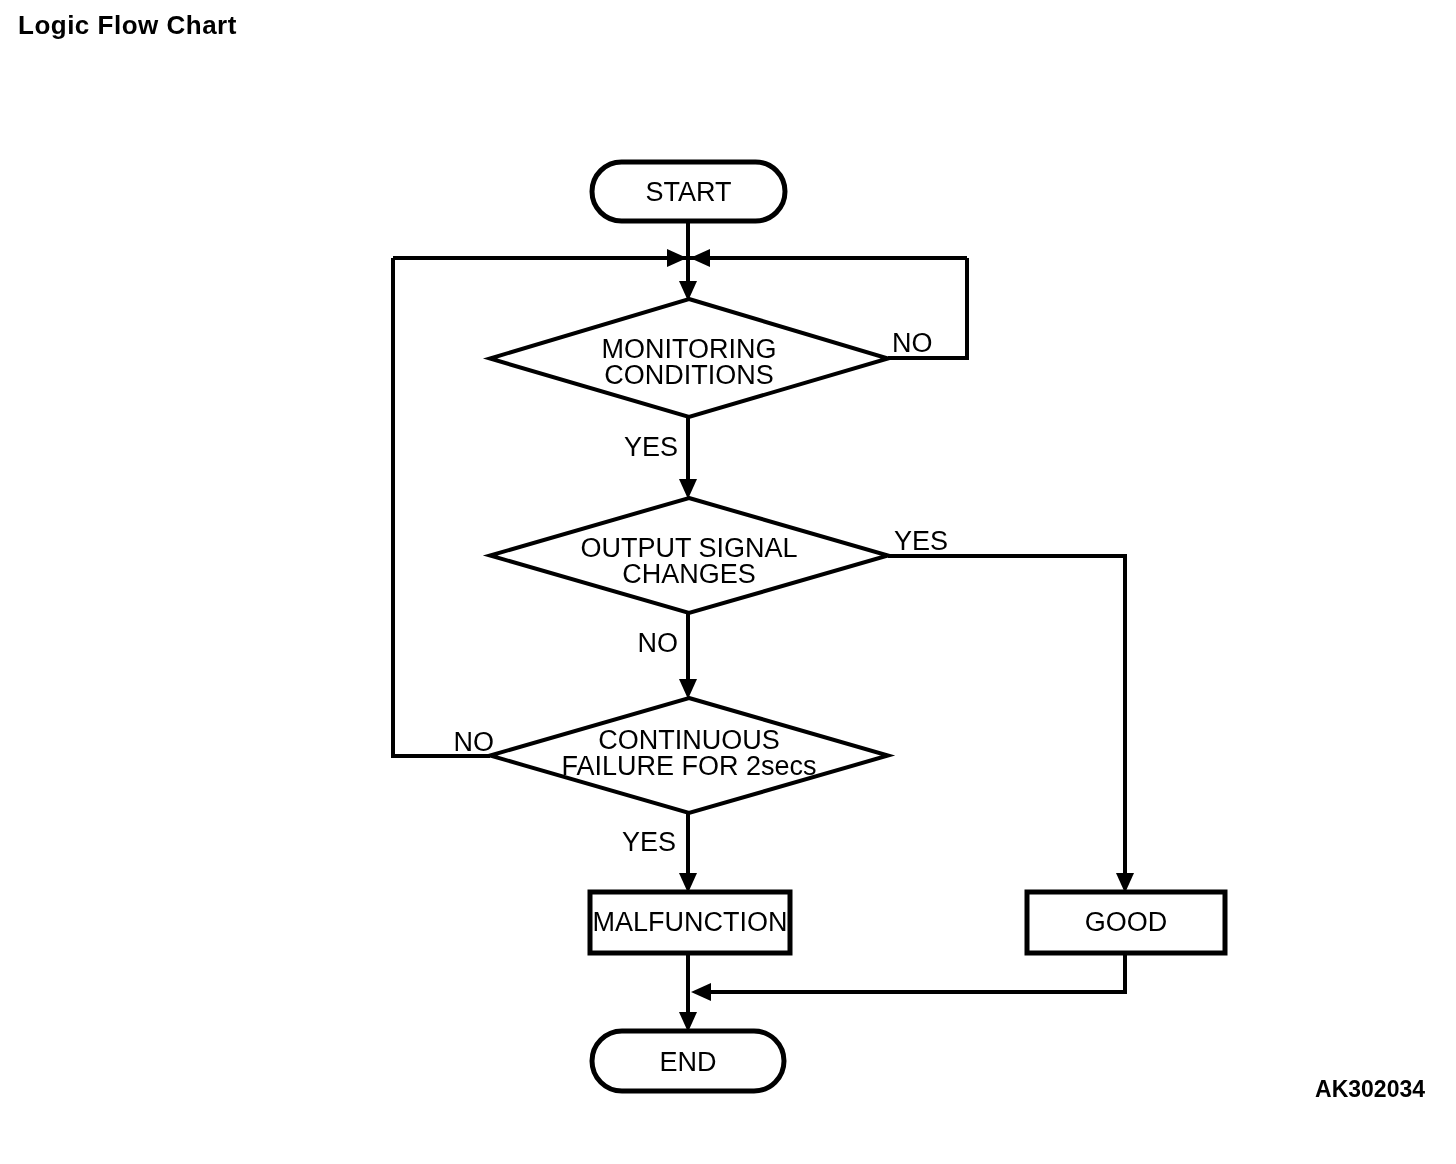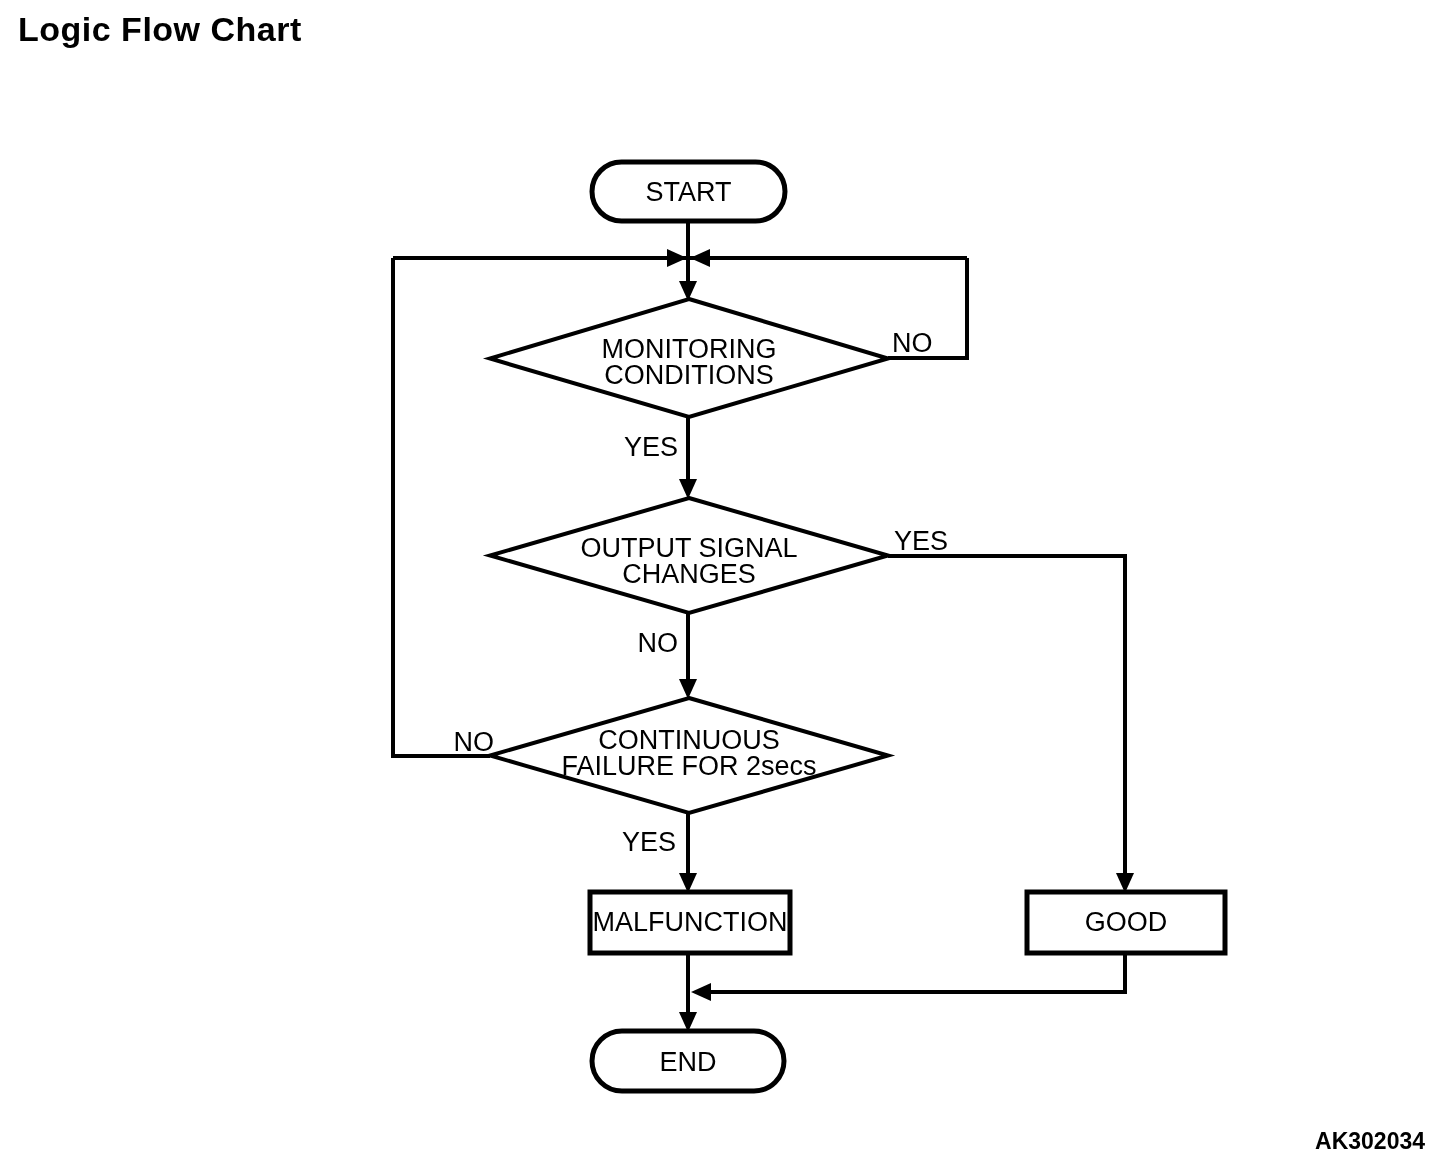--- a/index.html
+++ b/index.html
@@ -10,28 +10,28 @@
     background: #ffffff;
     font-family: "Liberation Sans", sans-serif;
     overflow: hidden;
     position: relative;
   }
   .page-title {
     position: absolute;
     top: 10px;
     left: 18px;
     margin: 0;
-    font-size: 34px;
+    font-size: 26px;
     font-weight: bold;
     color: #000000;
     letter-spacing: 0.5px;
   }
   .figure-code {
     position: absolute;
-    top: 1128px;
+    top: 1076px;
     right: 31px;
     font-size: 23px;
     font-weight: bold;
     color: #000000;
   }
   svg.flowchart-svg {
     position: absolute;
     top: 0;
     left: 0;
   }

